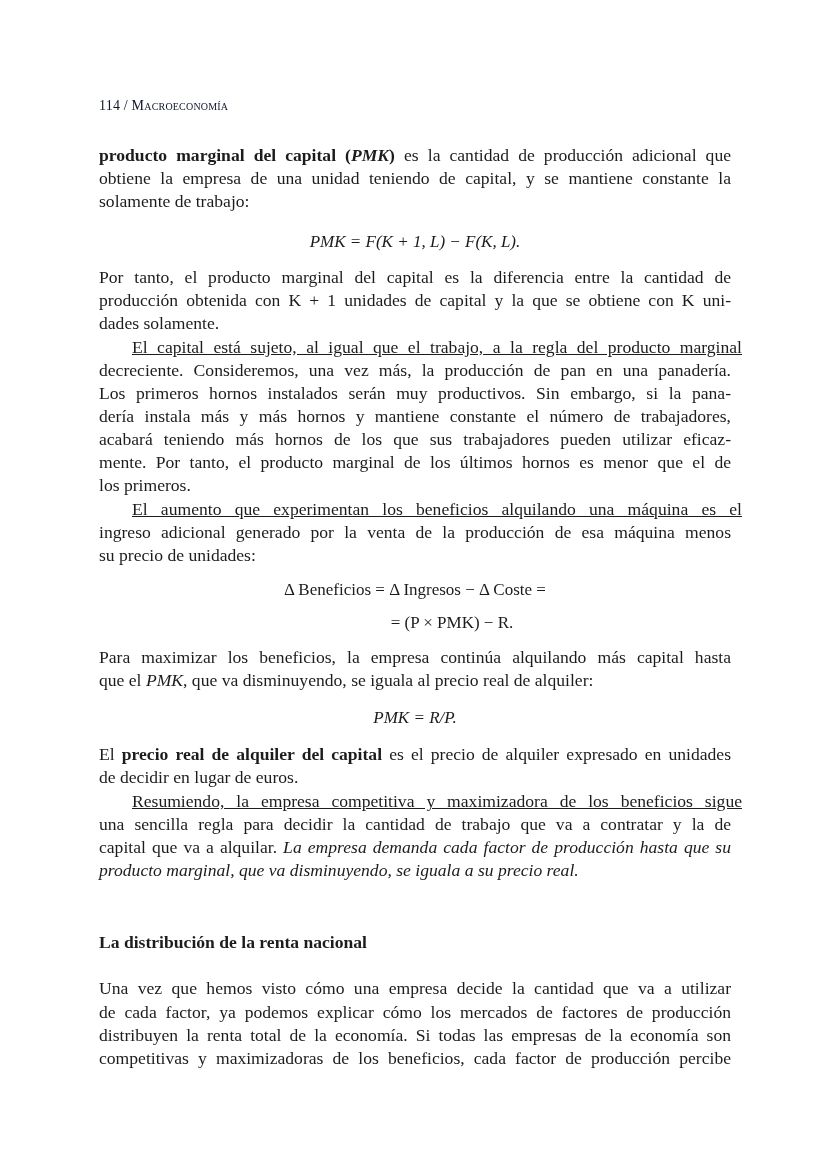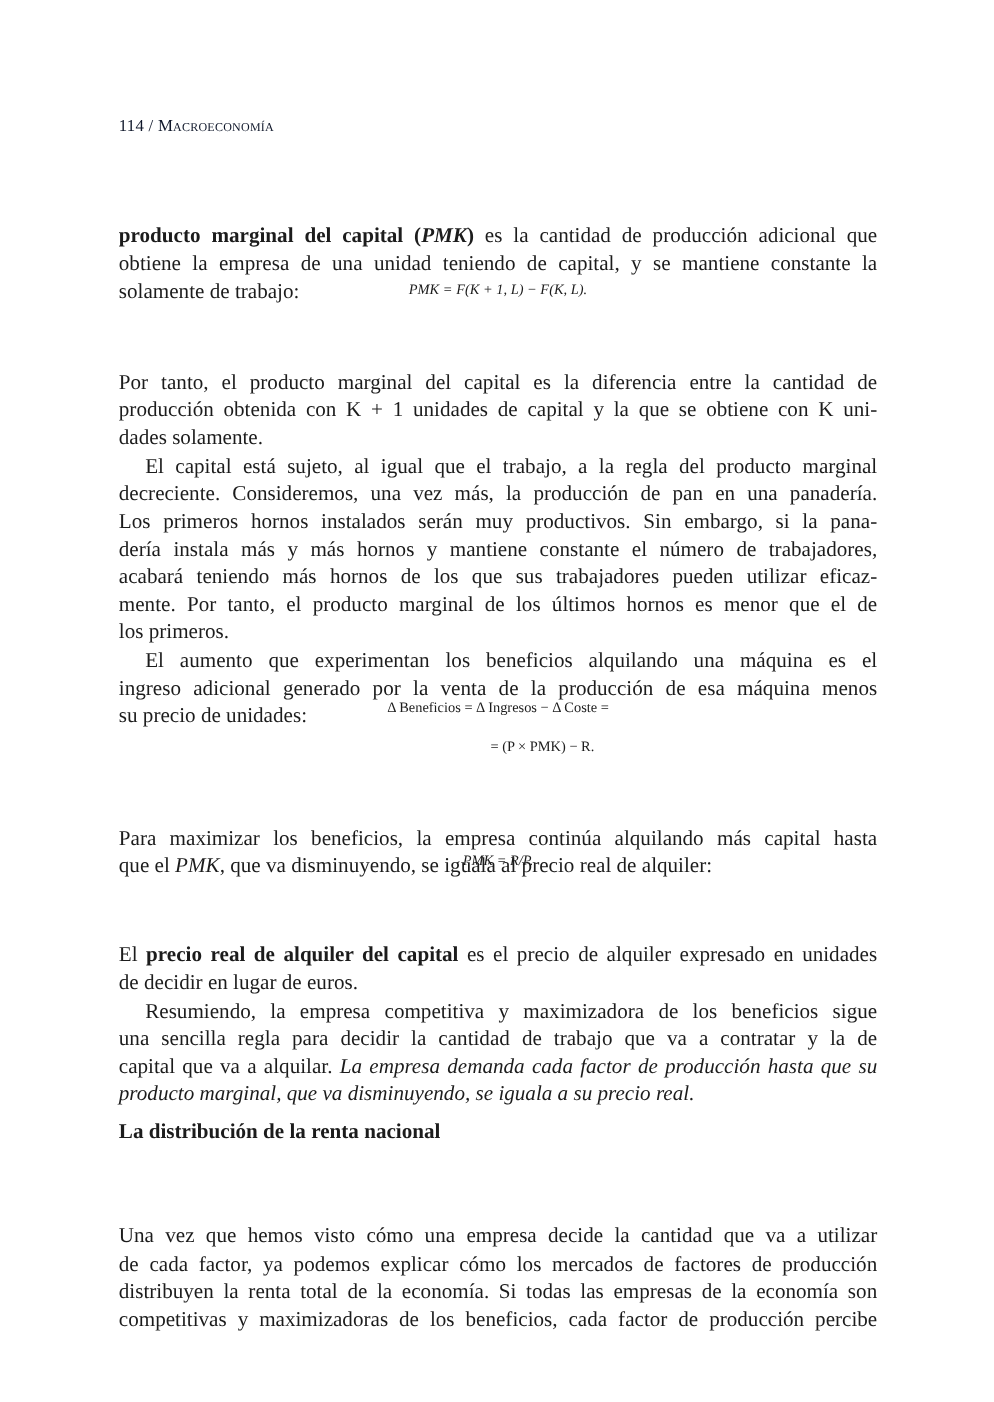--- a/index.html
+++ b/index.html
@@ -1,24 +1,24 @@
 <!DOCTYPE html>
 <html><head>
   <meta charset="utf-8">
   <style>
     html, body { margin: 0; padding: 0; background: #ffffff; }
     body { width: 828px; height: 1168px; position: relative; overflow: hidden;
            font-family: "Liberation Serif", "DejaVu Serif", serif; color: #1c1c1c; }
     .running-head { position: absolute; left: 99px; top: 98px; font-size: 14px; letter-spacing: 0.2px; color: #0f172a; }
     .running-head .sc { font-variant: small-caps; font-size: 14px; }
     .line { position: absolute; left: 99px; width: 632px; font-size: 17.6px; line-height: 23px;
-            white-space: nowrap; text-align: justify; text-align-last: justify; margin-top: 41px; }
+            white-space: nowrap; text-align: justify; text-align-last: justify; }
     .line.last { text-align-last: left; }
-    .line.indent { left: 121px; width: 610px; }
-    .eq { position: absolute; left: 99px; width: 632px; font-size: 12px; line-height: 23px; text-align: center; white-space: nowrap; }
+    .line.indent { left: 132px; width: 610px; text-decoration: underline; }
+    .eq { position: absolute; left: 99px; width: 632px; font-size: 17px; line-height: 23px; text-align: center; white-space: nowrap; }
     .heading { position: absolute; left: 99px; font-size: 17.6px; font-weight: bold; line-height: 23px; }
     b { font-weight: bold; }
     i { font-style: italic; }
   </style>
 </head>
 <body>
 
 <div class="running-head">
   <span>114 / </span><span class="sc">Macroeconomía</span>
 </div>

